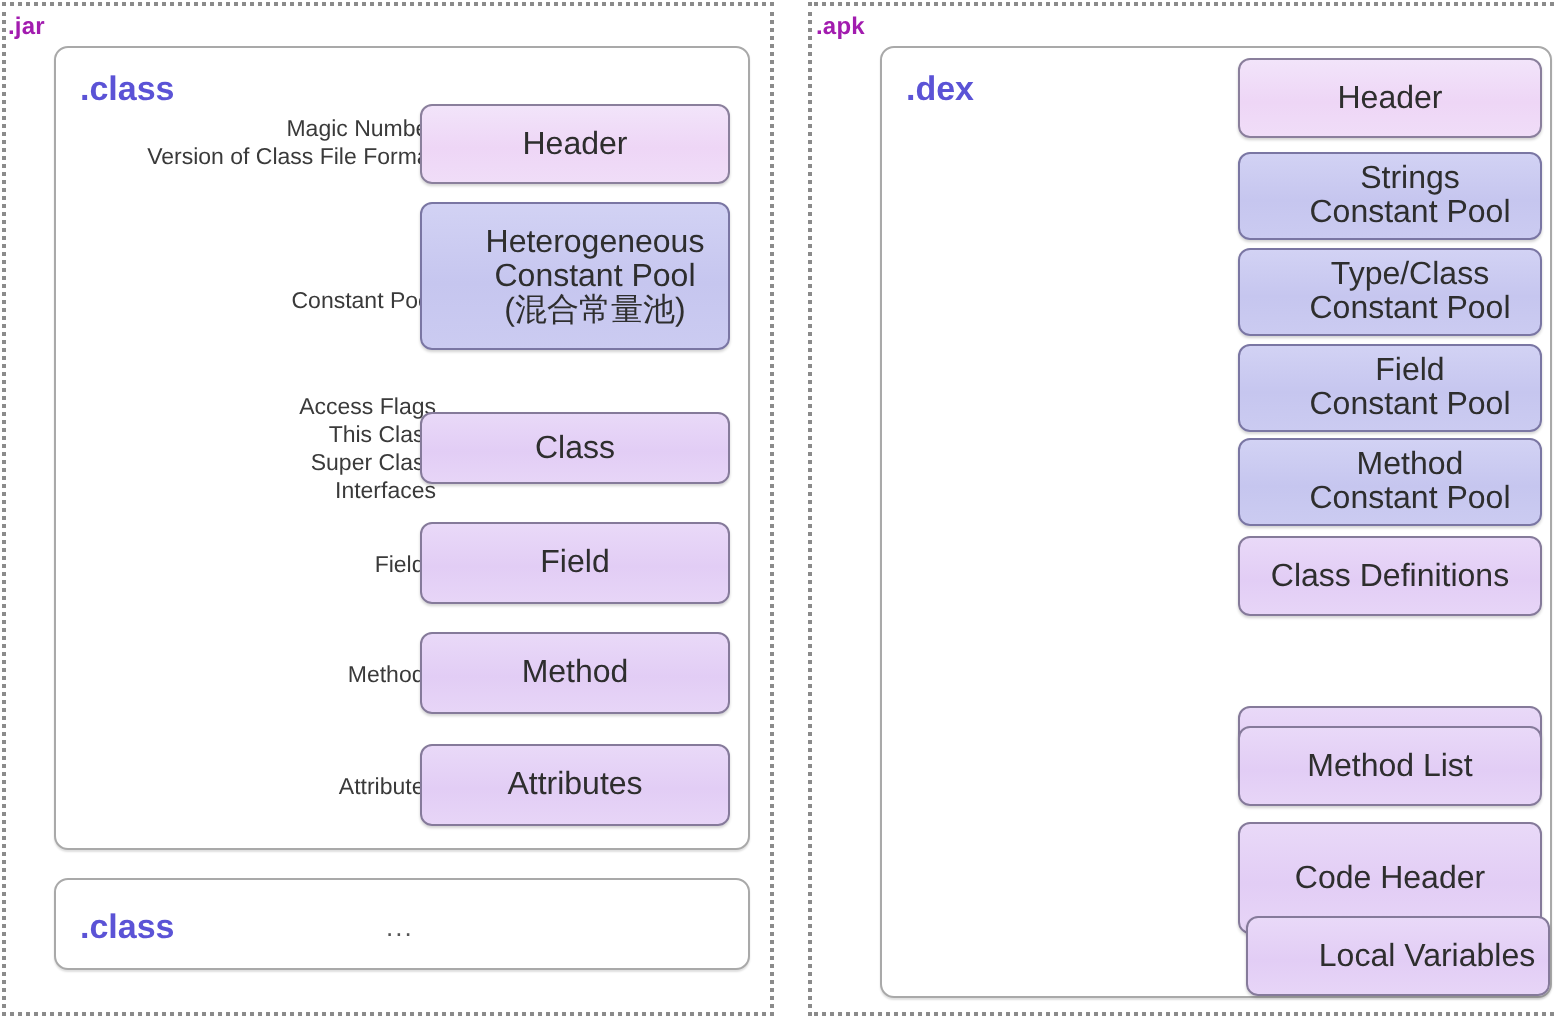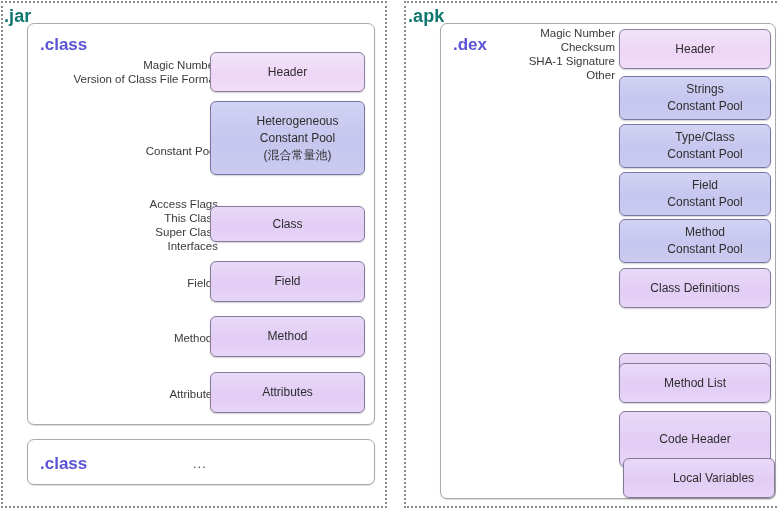--- a/index.html
+++ b/index.html
@@ -32,23 +32,23 @@
   }
   #apk-panel {
     left: 404px;
     top: 1px;
     width: 376px;
     height: 507px;
   }
 
   .panel-tag {
     position: absolute;
-    font-size: 18px;
+    font-size: 12px;
     font-weight: bold;
-    color: #0f766e;
+    color: #a21caf;
     letter-spacing: 0.1px;
     white-space: nowrap;
     text-align: right;
   }
   #jar-tag { left: 4px; top: 6px; }
   #apk-tag { left: 408px; top: 6px; }
 
   
   .file-box {
     position: absolute;
@@ -95,21 +95,21 @@
   
   .block {
     position: absolute;
     border: 1px solid #7d7592;
     border-radius: 6px;
     box-sizing: border-box;
     display: flex;
     align-items: center;
     justify-content: center;
     text-align: center;
-    font-size: 12px;
+    font-size: 16px;
     line-height: 17px;
     color: #2e2e2e;
     white-space: pre-line;
     box-shadow: 0 1px 1.5px rgba(0,0,0,0.18);
   }
   .block.pink {
     background: linear-gradient(180deg, #f2e4fa 0%, #eed6f6 55%, #f0ddf8 100%);
     border-color: #8a7f9c;
   }
   .block.blue {
@@ -156,24 +156,20 @@
   <div class="file-tag" id="class-more-tag">.class</div>
   <div class="ellipsis-mark">...</div>
 </div>
 
 <div class="dotted-panel" id="apk-panel"></div>
 <div class="panel-tag" id="apk-tag">.apk</div>
 
 <div class="file-box" id="dex-box">
   <div class="file-tag" id="dex-tag">.dex</div>
 
-  <div class="label-group" style="left:8px; top:2px; width:166px;">Magic Number
-Checksum
-SHA-1 Signature
-Other</div>
 
   <div class="block pink" style="left:178px; top:5px; width:152px; height:40px;">Header</div>
   <div class="block blue" style="left:178px; top:52px; width:152px; height:44px;">Strings
 Constant Pool</div>
   <div class="block blue" style="left:178px; top:100px; width:152px; height:44px;">Type/Class
 Constant Pool</div>
   <div class="block blue" style="left:178px; top:148px; width:152px; height:44px;">Field
 Constant Pool</div>
   <div class="block blue" style="left:178px; top:195px; width:152px; height:44px;">Method
 Constant Pool</div>

